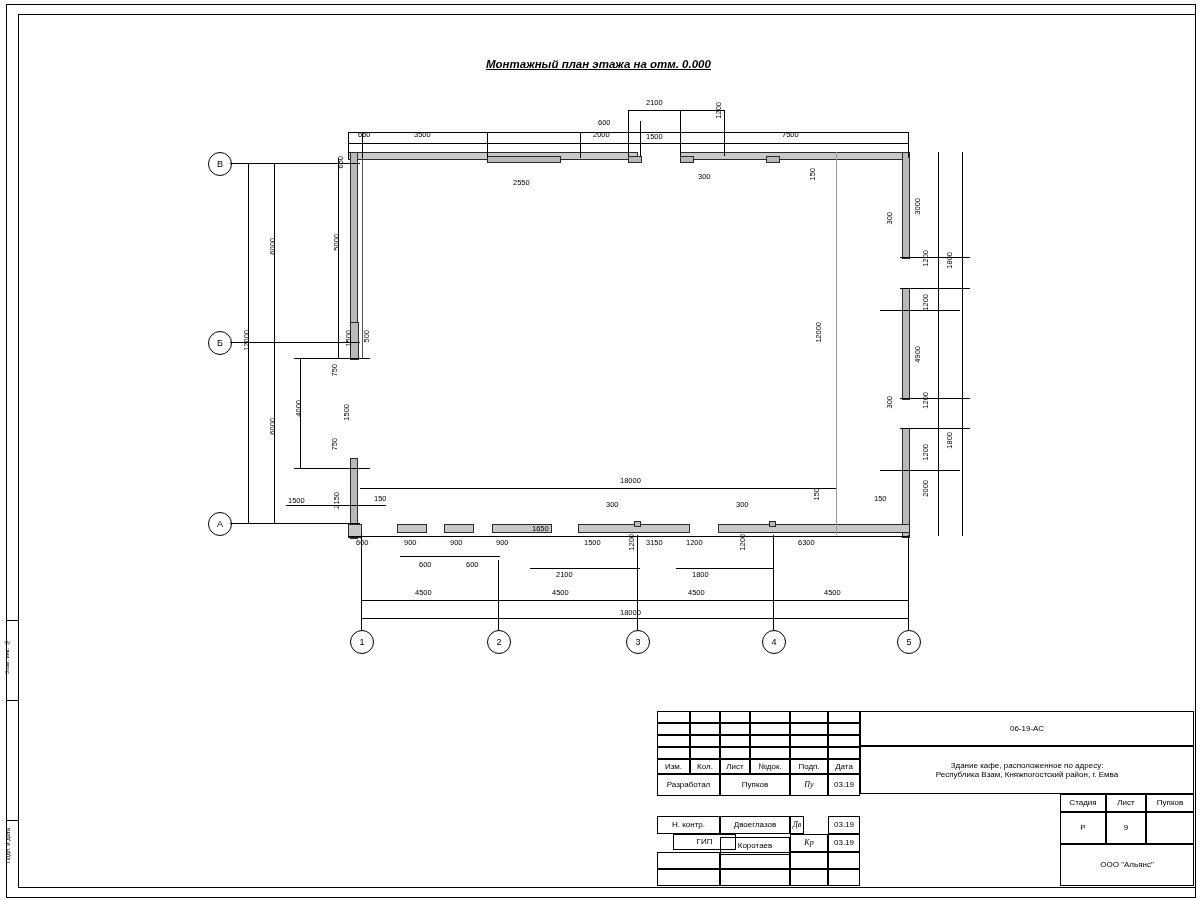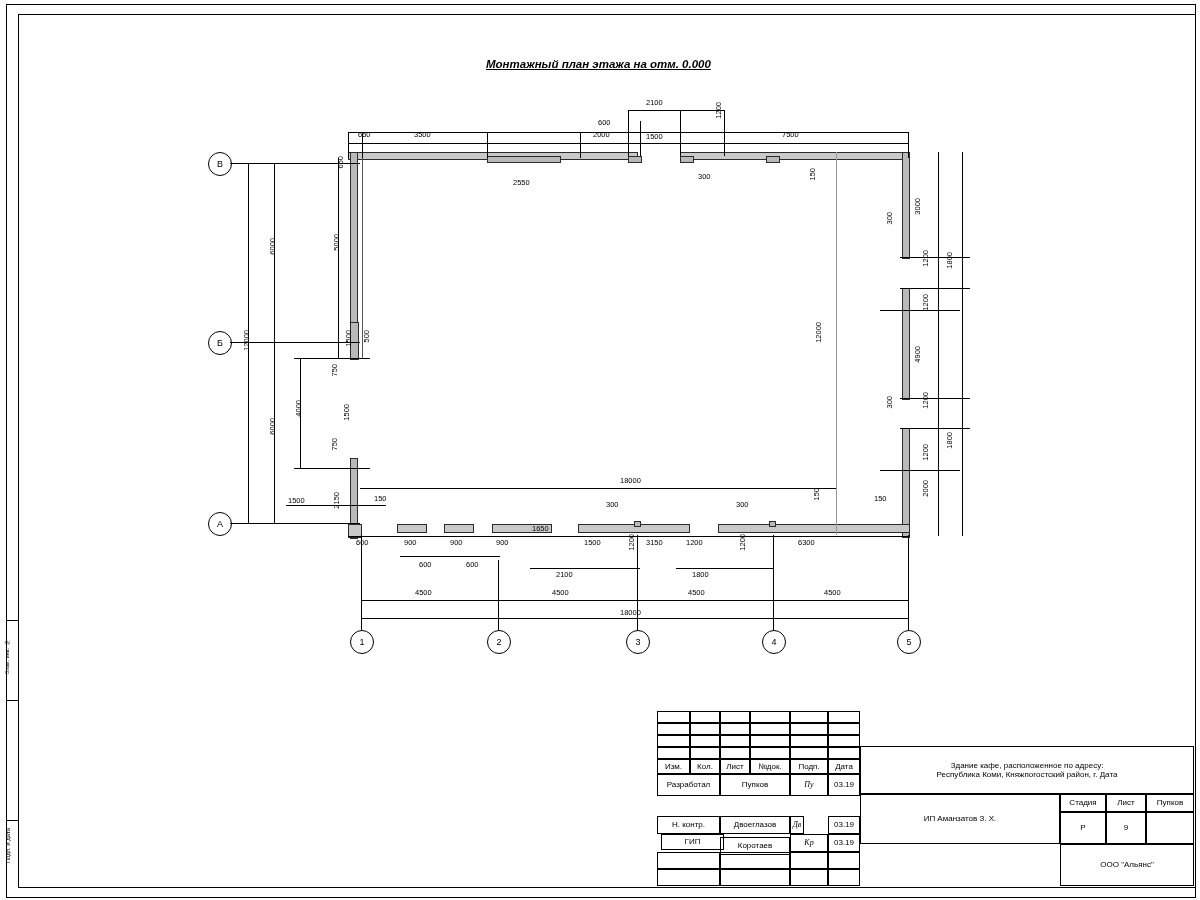--- a/index.html
+++ b/index.html
@@ -257,24 +257,27 @@
     <div class="cell" style="left:133px;top:24px;width:38px;height:12px;"></div>
     <div class="cell" style="left:171px;top:24px;width:32px;height:12px;"></div>
 
     <div class="cell" style="left:0;top:36px;width:33px;height:12px;"></div>
     <div class="cell" style="left:33px;top:36px;width:30px;height:12px;"></div>
     <div class="cell" style="left:63px;top:36px;width:30px;height:12px;"></div>
     <div class="cell" style="left:93px;top:36px;width:40px;height:12px;"></div>
     <div class="cell" style="left:133px;top:36px;width:38px;height:12px;"></div>
     <div class="cell" style="left:171px;top:36px;width:32px;height:12px;"></div>
 
+    <div class="cell big" style="left:203px;top:0;width:334px;height:35px;">
+      <span>06-19-АС</span>
+    </div>
 
     <div class="cell mid" style="left:203px;top:35px;width:334px;height:48px;flex-direction:column;">
       <span>Здание кафе, расположенное по адресу:</span>
-      <span>Республика Коми, Княжпогостский район, г. Дата</span>
+      <span>Республика Взам, Княжпогостский район, г. Емва</span>
     </div>
 
     <div class="cell" style="left:0;top:48px;width:33px;height:15px;">
         <span>Изм.</span>
       </div>
     <div class="cell" style="left:33px;top:48px;width:30px;height:15px;">
         <span>Кол.</span>
       </div>
     <div class="cell" style="left:63px;top:48px;width:30px;height:15px;">
         <span>Лист</span>
@@ -308,21 +311,21 @@
     <div class="cell l" style="left:63px;top:105px;width:70px;height:18px;">
         <span>Двоеглазов</span>
       </div>
     <div class="cell sig" style="left:133px;top:105px;width:14px;height:18px;">
         <span>Дв</span>
       </div>
     <div class="cell" style="left:171px;top:105px;width:32px;height:18px;">
         <span>03.19</span>
       </div>
 
-    <div class="cell l" style="left:4px;top:123px;width:63px;height:16px;">
+    <div class="cell l" style="left:16px;top:123px;width:63px;height:16px;">
         <span>ГИП</span>
       </div>
     <div class="cell l" style="left:63px;top:126px;width:70px;height:18px;">
         <span>Коротаев</span>
       </div>
     <div class="cell sig" style="left:133px;top:123px;width:38px;height:18px;">
         <span>Кр</span>
       </div>
     <div class="cell" style="left:171px;top:123px;width:32px;height:18px;">
         <span>03.19</span>
@@ -330,23 +333,20 @@
 
     <div class="cell" style="left:0;top:141px;width:63px;height:17px;"></div>
     <div class="cell" style="left:63px;top:141px;width:70px;height:17px;"></div>
     <div class="cell" style="left:133px;top:141px;width:38px;height:17px;"></div>
     <div class="cell" style="left:171px;top:141px;width:32px;height:17px;"></div>
     <div class="cell" style="left:0;top:158px;width:63px;height:17px;"></div>
     <div class="cell" style="left:63px;top:158px;width:70px;height:17px;"></div>
     <div class="cell" style="left:133px;top:158px;width:38px;height:17px;"></div>
     <div class="cell" style="left:171px;top:158px;width:32px;height:17px;"></div>
 
-    <div class="cell mid" style="left:203px;top:83px;width:200px;height:50px;">
-      <span>ИП Аманзатов З. Х.</span>
-    </div>
 
 
     <div class="cell" style="left:403px;top:83px;width:46px;height:18px;">
         <span>Стадия</span>
       </div>
     <div class="cell" style="left:449px;top:83px;width:40px;height:18px;">
         <span>Лист</span>
       </div>
     <div class="cell" style="left:489px;top:83px;width:48px;height:18px;">
         <span>Пупков</span>

